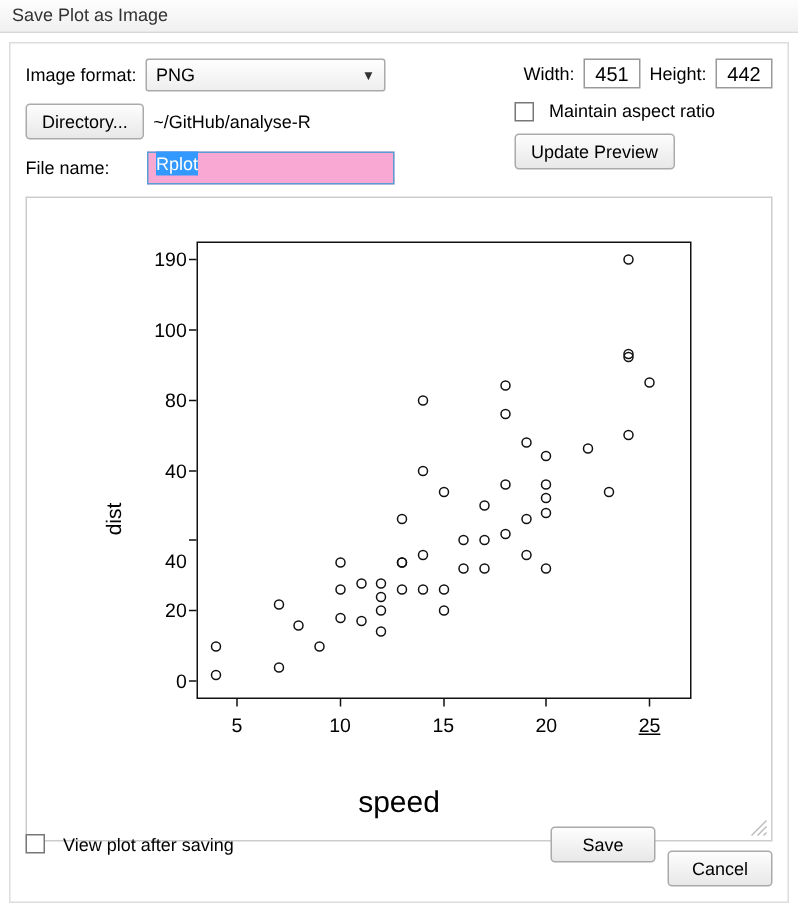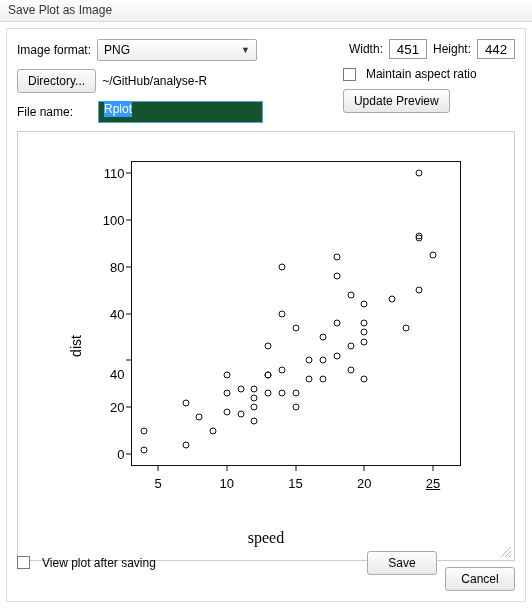--- a/index.html
+++ b/index.html
@@ -70,21 +70,21 @@
     height: 20px;
     border: 1px solid #999;
     padding: 0 4px;
     text-align: center;
   }
   .text-input {
     height: 22px;
     border: 1px solid #5a9ed6;
     padding: 0 5px;
     width: 165px;
-    background: #14532d;
+    background: #f9a8d4;
   }
   .filename-sel {
     background: #3399ff;
     color: #fff;
     padding: 1px 0;
   }
   .checkbox {
     width: 13px; height: 13px;
     border: 1px solid #777;
     background: #fff;
@@ -135,22 +135,22 @@
     position: absolute;
     left: 24px; top: 50%;
     transform: translateY(-50%) rotate(-90deg);
     font-size: 14px;
     font-family: Arial, sans-serif;
   }
   .axis-title-x {
     position: absolute;
     bottom: 4px; left: 50%;
     transform: translateX(-50%);
-    font-size: 16px;
-    font-family: Liberation Serif, serif;
+    font-size: 20px;
+    font-family: Liberation Sans, sans-serif;
   }
   .ytick-label {
     position: absolute;
     left: 56px;
     width: 28px;
     text-align: right;
     font-size: 13px;
     font-family: Arial, sans-serif;
     transform: translateY(-50%);
   }
@@ -244,21 +244,21 @@
         <div class="ytick-label" style="top: 266.346px;">20</div>
         <div class="ytick-mark" style="top: 266.346px;"></div>
         <div class="ytick-label" style="top: 233px;">40</div>
         <div class="ytick-mark" style="top: 219.423px;"></div>
         <div class="ytick-label" style="top: 172.5px;">40</div>
         <div class="ytick-mark" style="top: 172.5px;"></div>
         <div class="ytick-label" style="top: 125.577px;">80</div>
         <div class="ytick-mark" style="top: 125.577px;"></div>
         <div class="ytick-label" style="top: 78.6538px;">100</div>
         <div class="ytick-mark" style="top: 78.6538px;"></div>
-        <div class="ytick-label" style="top: 31.7308px;">110</div>
+        <div class="ytick-label" style="top: 31.7308px;">190</div>
         <div class="ytick-mark" style="top: 31.7308px;"></div>
         <div class="xtick-label" style="left: 117.5px;">5</div>
         <div class="xtick-mark" style="left: 117.5px;"></div>
         <div class="xtick-label" style="left: 186.25px;">10</div>
         <div class="xtick-mark" style="left: 186.25px;"></div>
         <div class="xtick-label" style="left: 255px;">15</div>
         <div class="xtick-mark" style="left: 255px;"></div>
         <div class="xtick-label" style="left: 323.75px;">20</div>
         <div class="xtick-mark" style="left: 323.75px;"></div>
         <div class="xtick-label" style="left: 392.5px; text-decoration: underline;">25</div>

